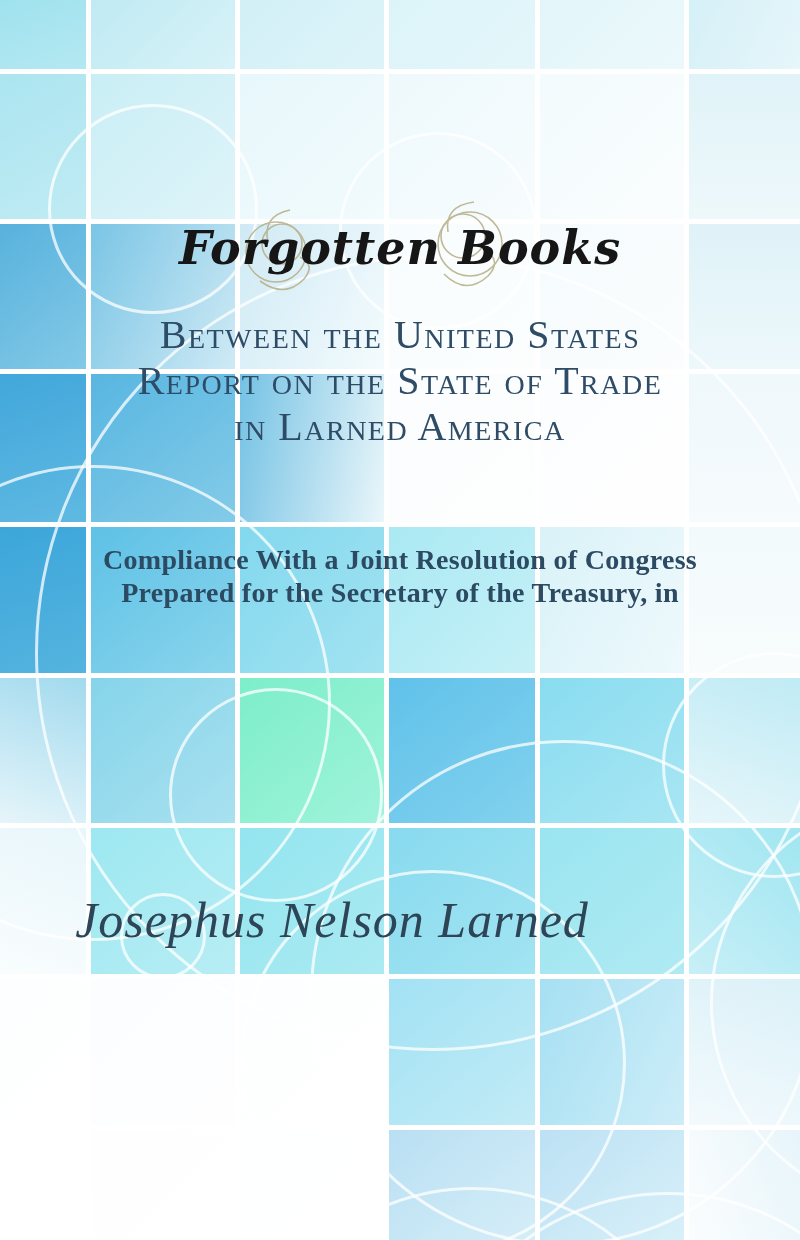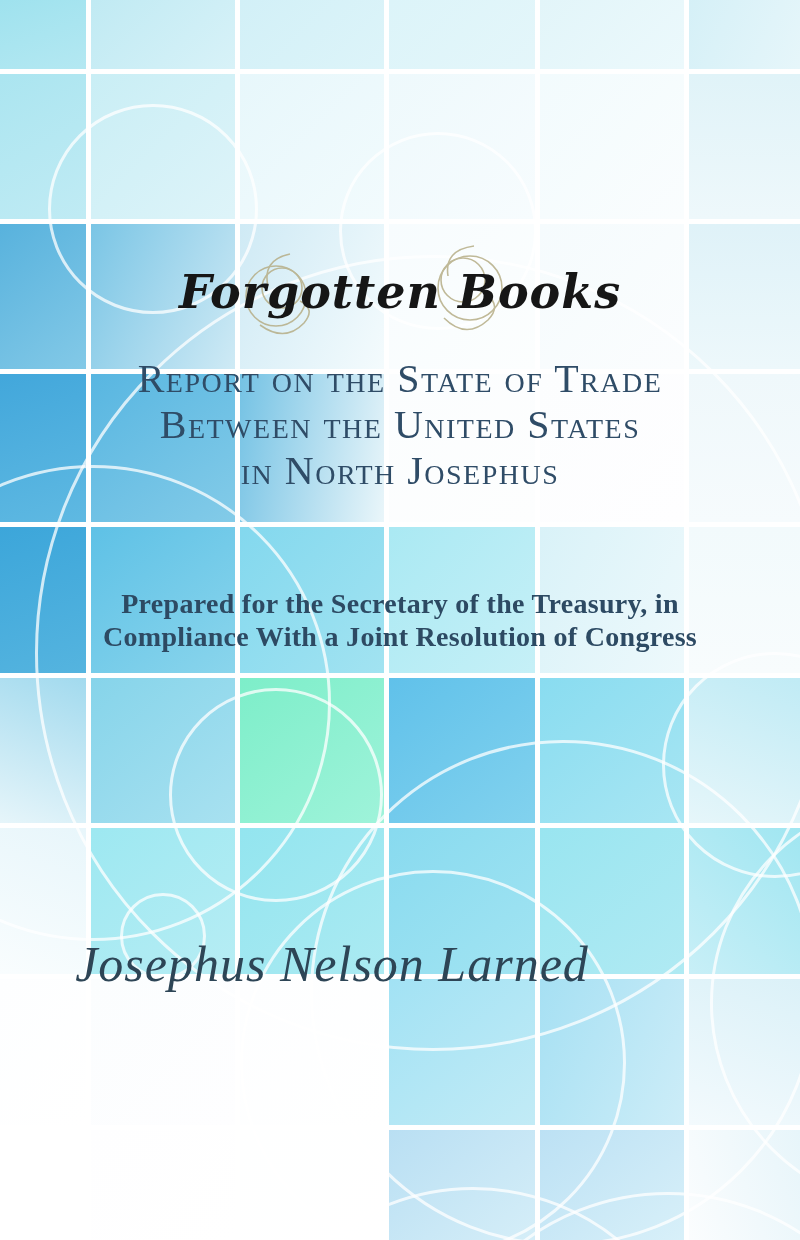--- a/index.html
+++ b/index.html
@@ -7,21 +7,21 @@
     position:relative;
     width:800px;height:1240px;
     background:#ffffff;
     overflow:hidden;
     font-family:"Liberation Serif","DejaVu Serif",serif;
     margin:0 auto;
   }
   #bg{position:absolute;inset:0;z-index:0;}
   .tile{position:absolute;}
   .circle{position:absolute;border:3px solid rgba(255,255,255,0.75);border-radius:50%;}
-  .content{position:absolute;inset:0;z-index:2;margin-top:44px;}
+  .content{position:absolute;inset:0;z-index:2;}
 
   .logo-wrap{
     position:absolute;top:198px;left:0;width:800px;height:100px;
     text-align:center;
   }
   .flourish{position:absolute;left:50%;top:-12px;transform:translateX(-50%);}
   .logo-text{
     position:relative;
     font-family:"DejaVu Serif","Liberation Serif",serif;
     font-weight:bold;font-style:italic;
@@ -147,26 +147,26 @@
           <circle cx="233" cy="50" r="22"></circle>
           <circle cx="240" cy="58" r="32"></circle>
           <path d="M214 88 q 22 22 44 2 q 14 -14 -2 -26"></path>
           <path d="M244 16 q -30 4 -26 30"></path>
         </g>
       </svg>
       <div class="logo-text">Forgotten Books</div>
     </div>
 
     <h1 class="title" style="margin:0">
+      <div>Between the United States</div>
       <div>Report on the State of Trade</div>
-      <div>Between the United States</div>
-      <div>in North Josephus</div>
+      <div>in Larned America</div>
     </h1>
 
     <div class="subtitle">
+      <div>Compliance With a Joint Resolution of Congress</div>
       <div>Prepared for the Secretary of the Treasury, in</div>
-      <div>Compliance With a Joint Resolution of Congress</div>
     </div>
 
     <div class="author">Josephus Nelson Larned</div>
 
   </div>
 </div>
 
 </body></html>

